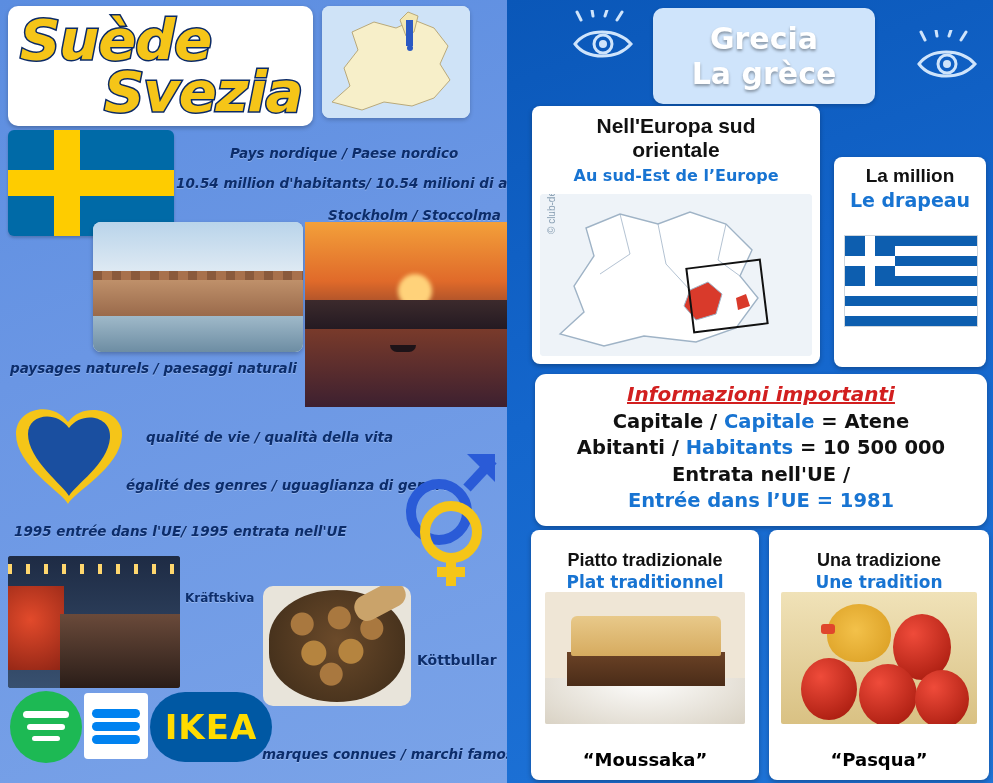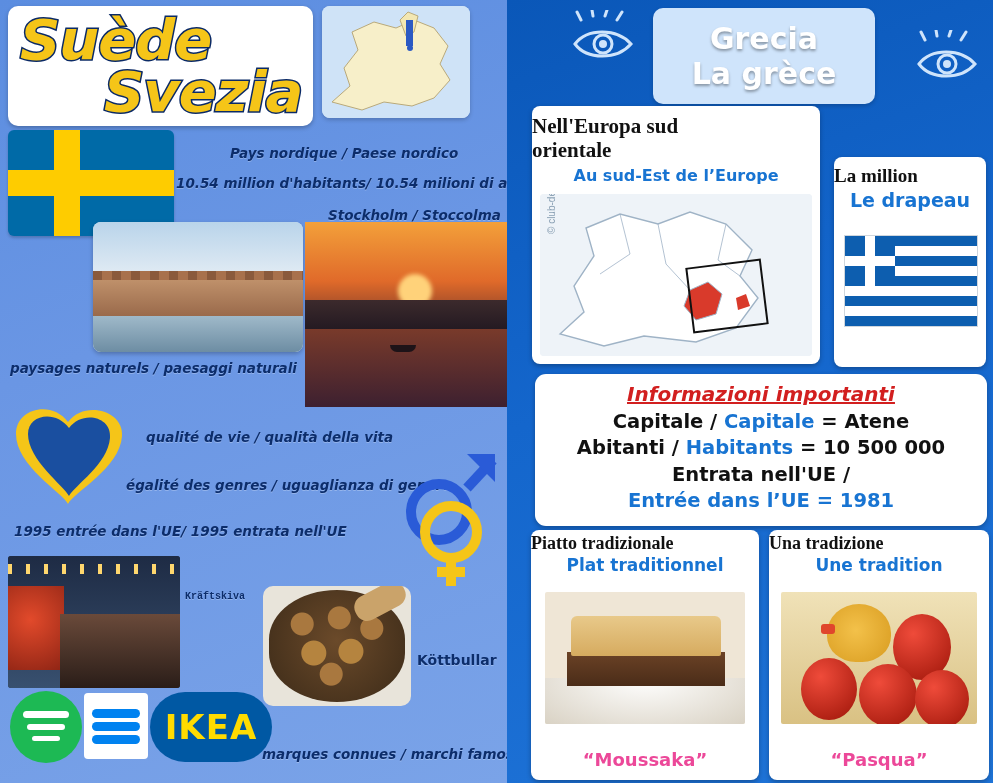--- a/index.html
+++ b/index.html
@@ -114,21 +114,21 @@
     white-space: nowrap;
     text-shadow: 0 1px 0 rgba(255,255,255,.25);
   }
   .lt.l1 { left: 230px; top: 145px; }
   .lt.l2 { left: 176px; top: 175px; }
   .lt.l3 { left: 328px; top: 207px; }
   .lt.l4 { left: 10px;  top: 360px; }
   .lt.l5 { left: 146px; top: 429px; }
   .lt.l6 { left: 126px; top: 477px; }
   .lt.l7 { left: 14px;  top: 523px; }
-  .lt.l8 { left: 185px; top: 591px; font-style: normal; font-size: 10px; font-family: Liberation Mono, monospace; }
+  .lt.l8 { left: 185px; top: 591px; font-style: normal; font-size: 12px; }
   .lt.l9 { left: 417px; top: 652px; font-style: normal; font-size: 14px; }
   .lt.l10 { left: 262px; top: 746px; }
 
   
   .photo-stockholm {
     position: absolute;
     left: 93px;
     top: 222px;
     width: 210px;
     height: 130px;
@@ -309,24 +309,24 @@
     border-radius: 8px;
     box-shadow: 0 2px 5px rgba(0,0,0,.28);
   }
   .card-europe { left: 25px; top: 106px; width: 288px; height: 258px; }
   .card-flag   { left: 327px; top: 157px; width: 152px; height: 210px; }
   .card-info   { left: 28px; top: 374px; width: 452px; height: 152px; border-radius: 11px; }
   .card-dish   { left: 24px; top: 530px; width: 228px; height: 250px; }
   .card-trad   { left: 262px; top: 530px; width: 220px; height: 250px; }
 
   .gr-h-it {
-    font-family: Liberation Serif, serif;
+    font-family: Liberation Sans, sans-serif;
     font-weight: bold;
     color: #111111;
-    text-align: left;
+    text-align: center;
   }
   .gr-h-fr {
     font-family: "DejaVu Sans", sans-serif;
     font-weight: bold;
     color: #1874d2;
     text-align: center;
   }
 
   .card-europe .gr-h-it { font-size: 21px; margin-top: 8px; line-height: 1.15; }
   .card-europe .gr-h-fr { font-size: 16px; margin-top: 4px; }
@@ -382,21 +382,21 @@
     font-family: "DejaVu Sans", sans-serif;
     font-weight: bold;
     font-size: 19.5px;
     text-align: center;
     color: #111111;
     margin-top: 5px;
     line-height: 1.1;
   }
   .blue { color: #1874d2; }
 
-  .card-dish .gr-h-it, .card-trad .gr-h-it { font-size: 18px; margin-top: 3px; }
+  .card-dish .gr-h-it, .card-trad .gr-h-it { font-size: 18px; margin-top: 20px; }
   .card-dish .gr-h-fr, .card-trad .gr-h-fr { font-size: 17px; margin-top: 1px; }
   .food-photo {
     position: absolute;
     left: 14px; top: 62px;
     width: 200px; height: 132px;
     overflow: hidden;
     border-radius: 2px;
     background: #efe6d6;
   }
   .mous-plate { position:absolute; left:0; bottom:0; width:100%; height:46px;
@@ -420,21 +420,21 @@
       background:#e0462c; border-radius: 3px; }
 
   .food-caption {
     position: absolute;
     left: 0; right: 0;
     bottom: 10px;
     text-align: center;
     font-family: "DejaVu Sans", sans-serif;
     font-weight: bold;
     font-size: 18px;
-    color: #ec4899;
+    color: #000000;
   }
 
   .divider {
     position: absolute;
     left: 507px; top: 0;
     width: 6px; height: 783px;
     background: #ffffff;
   }
 </style>
 </head>

